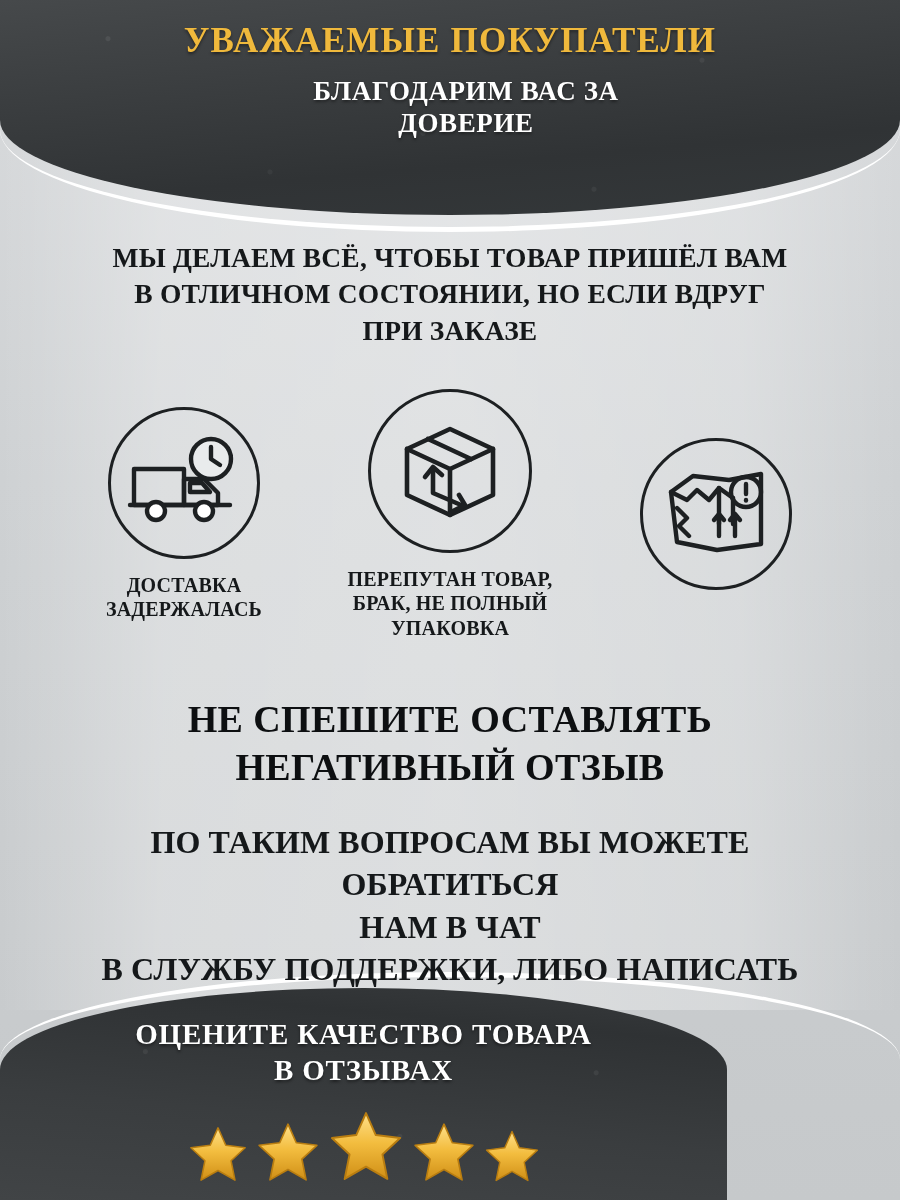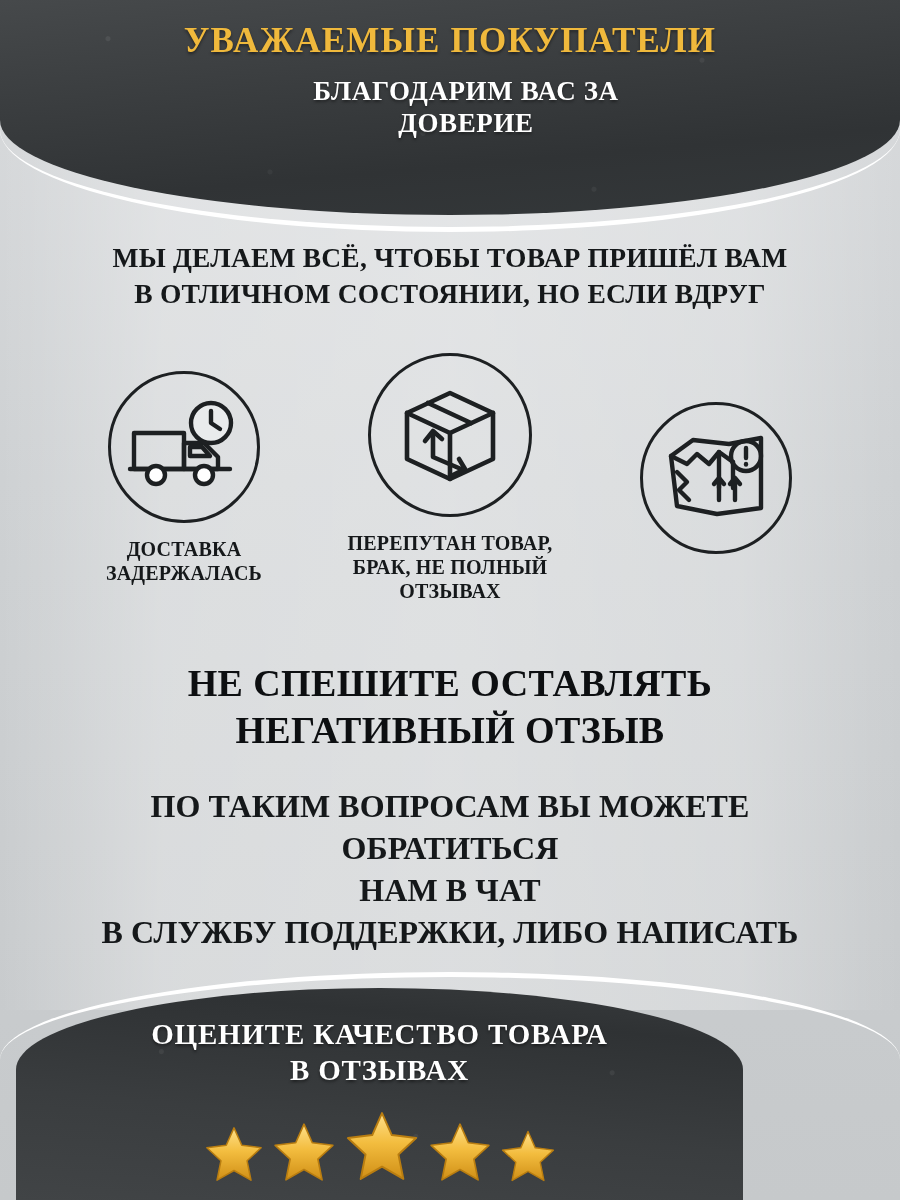--- a/index.html
+++ b/index.html
@@ -91,21 +91,21 @@
     border-bottom-left-radius: 52% 46%;
     border-bottom-right-radius: 52% 46%;
     border-bottom: 5px solid #ffffff;
     z-index: 2;
     pointer-events: none;
   }
 
   
   .footer {
     position: absolute;
-    bottom: 0; left: 16px;
+    bottom: 0; left: 0;
     width: 727px;
     height: 212px;
     background:
       radial-gradient(circle at 20% 30%, rgba(255,255,255,0.06) 0 2px, transparent 3px),
       radial-gradient(circle at 55% 70%, rgba(255,255,255,0.05) 0 2px, transparent 3px),
       radial-gradient(circle at 82% 40%, rgba(255,255,255,0.06) 0 2px, transparent 3px),
       radial-gradient(circle at 38% 85%, rgba(255,255,255,0.04) 0 2px, transparent 3px),
       linear-gradient(5deg, #414446 0%, #3a3d3f 40%, #2f3234 80%, #383b3d 100%);
     border-top-left-radius: 52% 40%;
     border-top-right-radius: 52% 40%;
@@ -230,20 +230,21 @@
       </div>
     </div>
   </div>
   <div class="header-curve"></div>
 
   <div class="main">
 
     <div class="intro">
       <div>МЫ ДЕЛАЕМ ВСЁ, ЧТОБЫ ТОВАР ПРИШЁЛ ВАМ</div>
       <div>В ОТЛИЧНОМ СОСТОЯНИИ, НО ЕСЛИ ВДРУГ</div>
+      <div>ПРИ ЗАКАЗЕ</div>
     </div>
 
     <div class="icon-row">
 
       <div class="icon-cell">
         <div class="circle">
           <svg width="116" height="96" viewBox="0 0 116 96">
             <g fill="none" stroke="#1d2022" stroke-width="4.4" stroke-linejoin="round" stroke-linecap="round">
 
               <path d="M8 34 H58 V70 H8 Z"></path>
@@ -282,21 +283,21 @@
 
               <path d="M46 56 L46 78 L74 90"></path>
               <path d="M38 62 L46 52 L55 60"></path>
               <path d="M66 96 L78 90 L72 80"></path>
             </g>
           </svg>
         </div>
         <div class="icon-caption">
           <div>ПЕРЕПУТАН ТОВАР,</div>
           <div>БРАК, НЕ ПОЛНЫЙ</div>
-          <div>ОТЗЫВАХ</div>
+          <div>УПАКОВКА</div>
         </div>
       </div>
 
       <div class="icon-cell">
         <div class="circle">
           <svg width="118" height="104" viewBox="0 0 118 104">
             <g fill="none" stroke="#1d2022" stroke-width="4.4" stroke-linejoin="round" stroke-linecap="round">
 
               <path d="M14 30 L36 14 L72 18 L104 12 L104 82 L60 88 L20 80 Z"></path>
 

